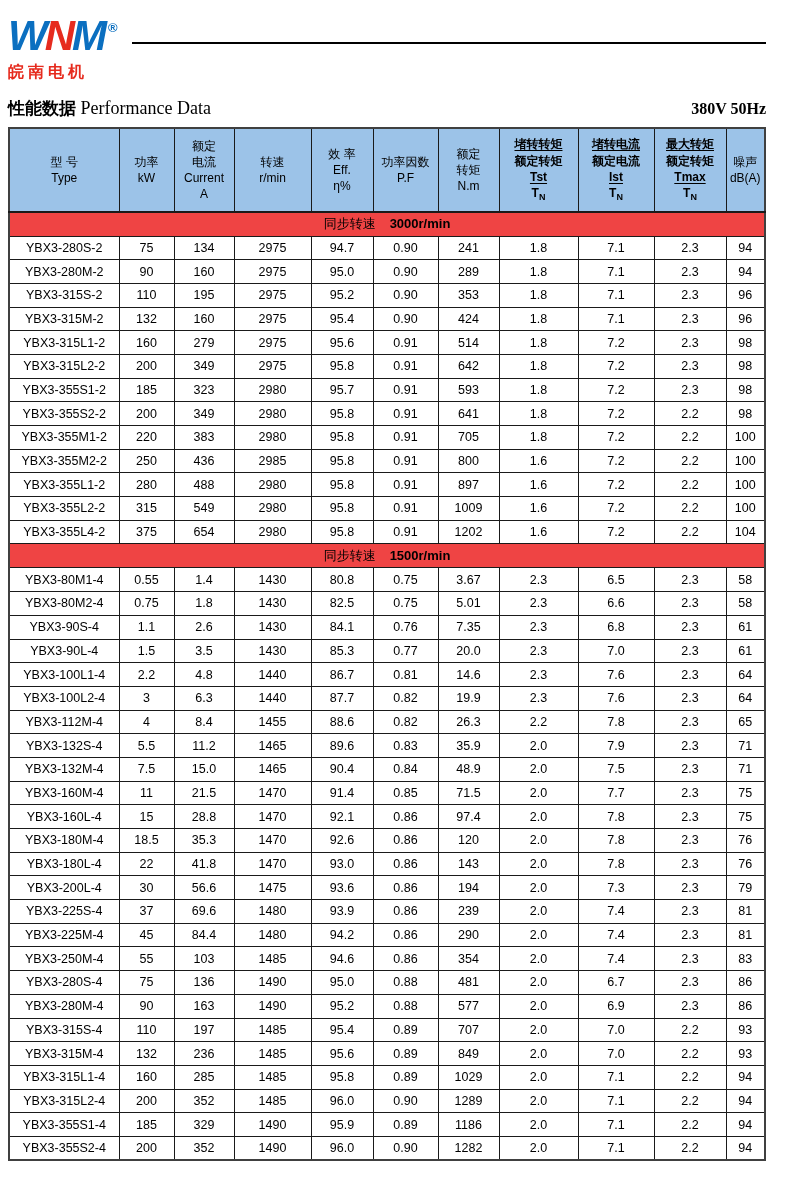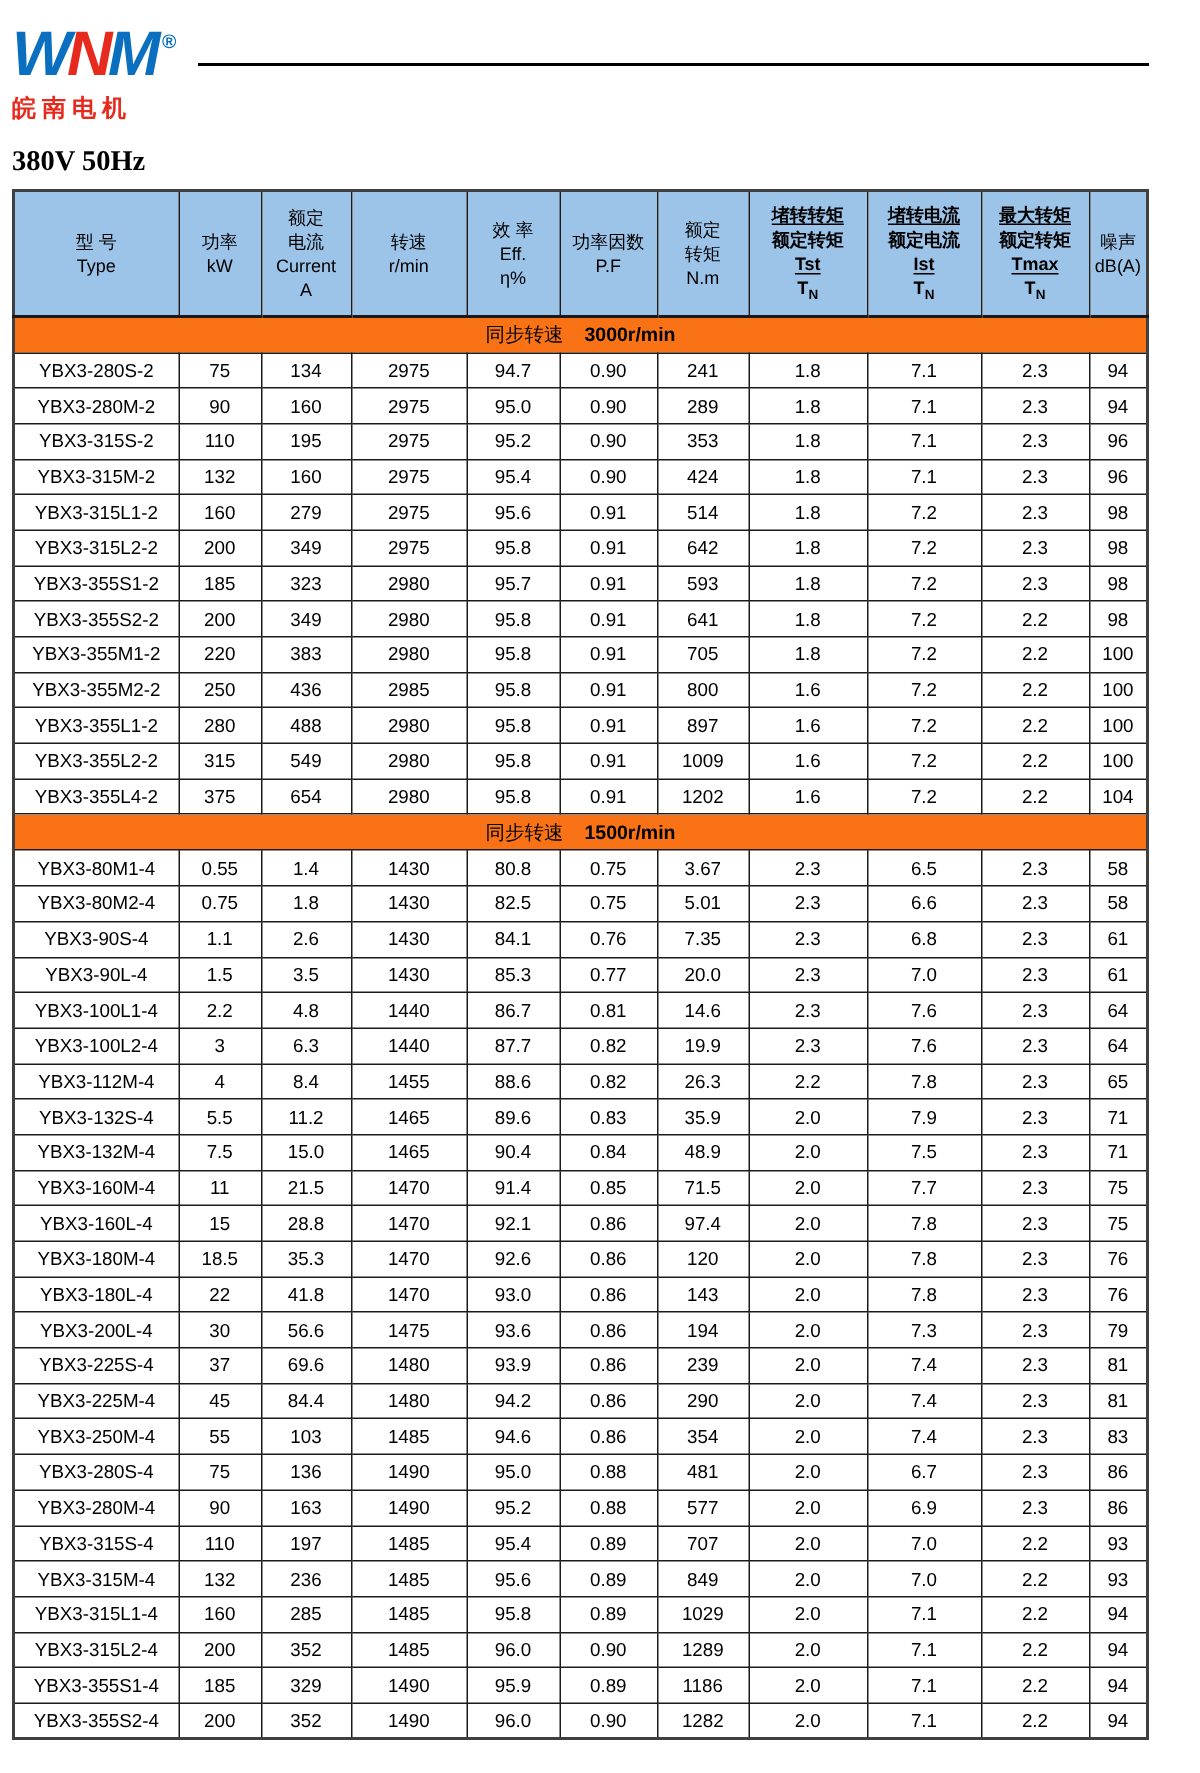--- a/index.html
+++ b/index.html
@@ -41,21 +41,21 @@
     flex:1 1 auto;height:2px;background:#000;margin:34px 0 0 14px;
   }
 
   
   .title-row{
     width:758px;display:flex;justify-content:space-between;
     align-items:baseline;margin-top:14px;margin-bottom:7px;
   }
   .page-title .zh{font-size:17px;font-weight:bold;}
   .page-title .en{font-family:"Liberation Serif",serif;font-size:18px;}
-  .spec{font-family:"Liberation Serif",serif;font-weight:bold;font-size:19px;text-align:right;}
+  .spec{font-family:"Liberation Serif",serif;font-weight:bold;font-size:16px;text-align:right;}
 
   
   table.perf{
     border-collapse:collapse;table-layout:fixed;
     width:758px;
     border:2px solid var(--outer);
   }
   table.perf th,table.perf td{
     border:1px solid var(--grid);
     text-align:center;vertical-align:middle;
@@ -66,21 +66,21 @@
     background:var(--header-bg);
     font-weight:normal;
     font-size:12px;line-height:1.35;
     height:84px;
     border-bottom:2px solid var(--grid);
   }
   table.perf th .frac-num{text-decoration:underline;text-underline-offset:2px;}
   table.perf th.frac{font-weight:bold;}
   table.perf th.frac sub{font-size:9px;}
   td.section{
-    height:24px;font-size:13px;background:#f97316;
+    height:24px;font-size:13px;background:#ef4444;
   }
   td.section .sec-val{margin-left:14px;font-weight:600;}
   table.perf td.cell{
     height:23.7px;font-size:12.5px;background:#fff;white-space:nowrap;
   }
 </style>
 </head>
 <body>
 
 <div class="page">
@@ -89,20 +89,24 @@
     <div class="logo-block">
       <div class="logo-word">
         <span class="blue">W</span><span class="red">N</span><span class="blue">M</span><span class="logo-reg">®</span>
       </div>
       <div class="logo-cn">皖南电机</div>
     </div>
     <div class="brand-rule"></div>
   </div>
 
   <div class="title-row">
+    <div class="page-title">
+      <span class="zh">性能数据</span>
+      <span class="en">Performance Data</span>
+    </div>
     <div class="spec">380V 50Hz</div>
   </div>
 
   <table class="perf">
     <colgroup>
       <col style="width:110px">
         <col style="width:55px">
         <col style="width:60px">
       <col style="width:77px">
         <col style="width:62px">

